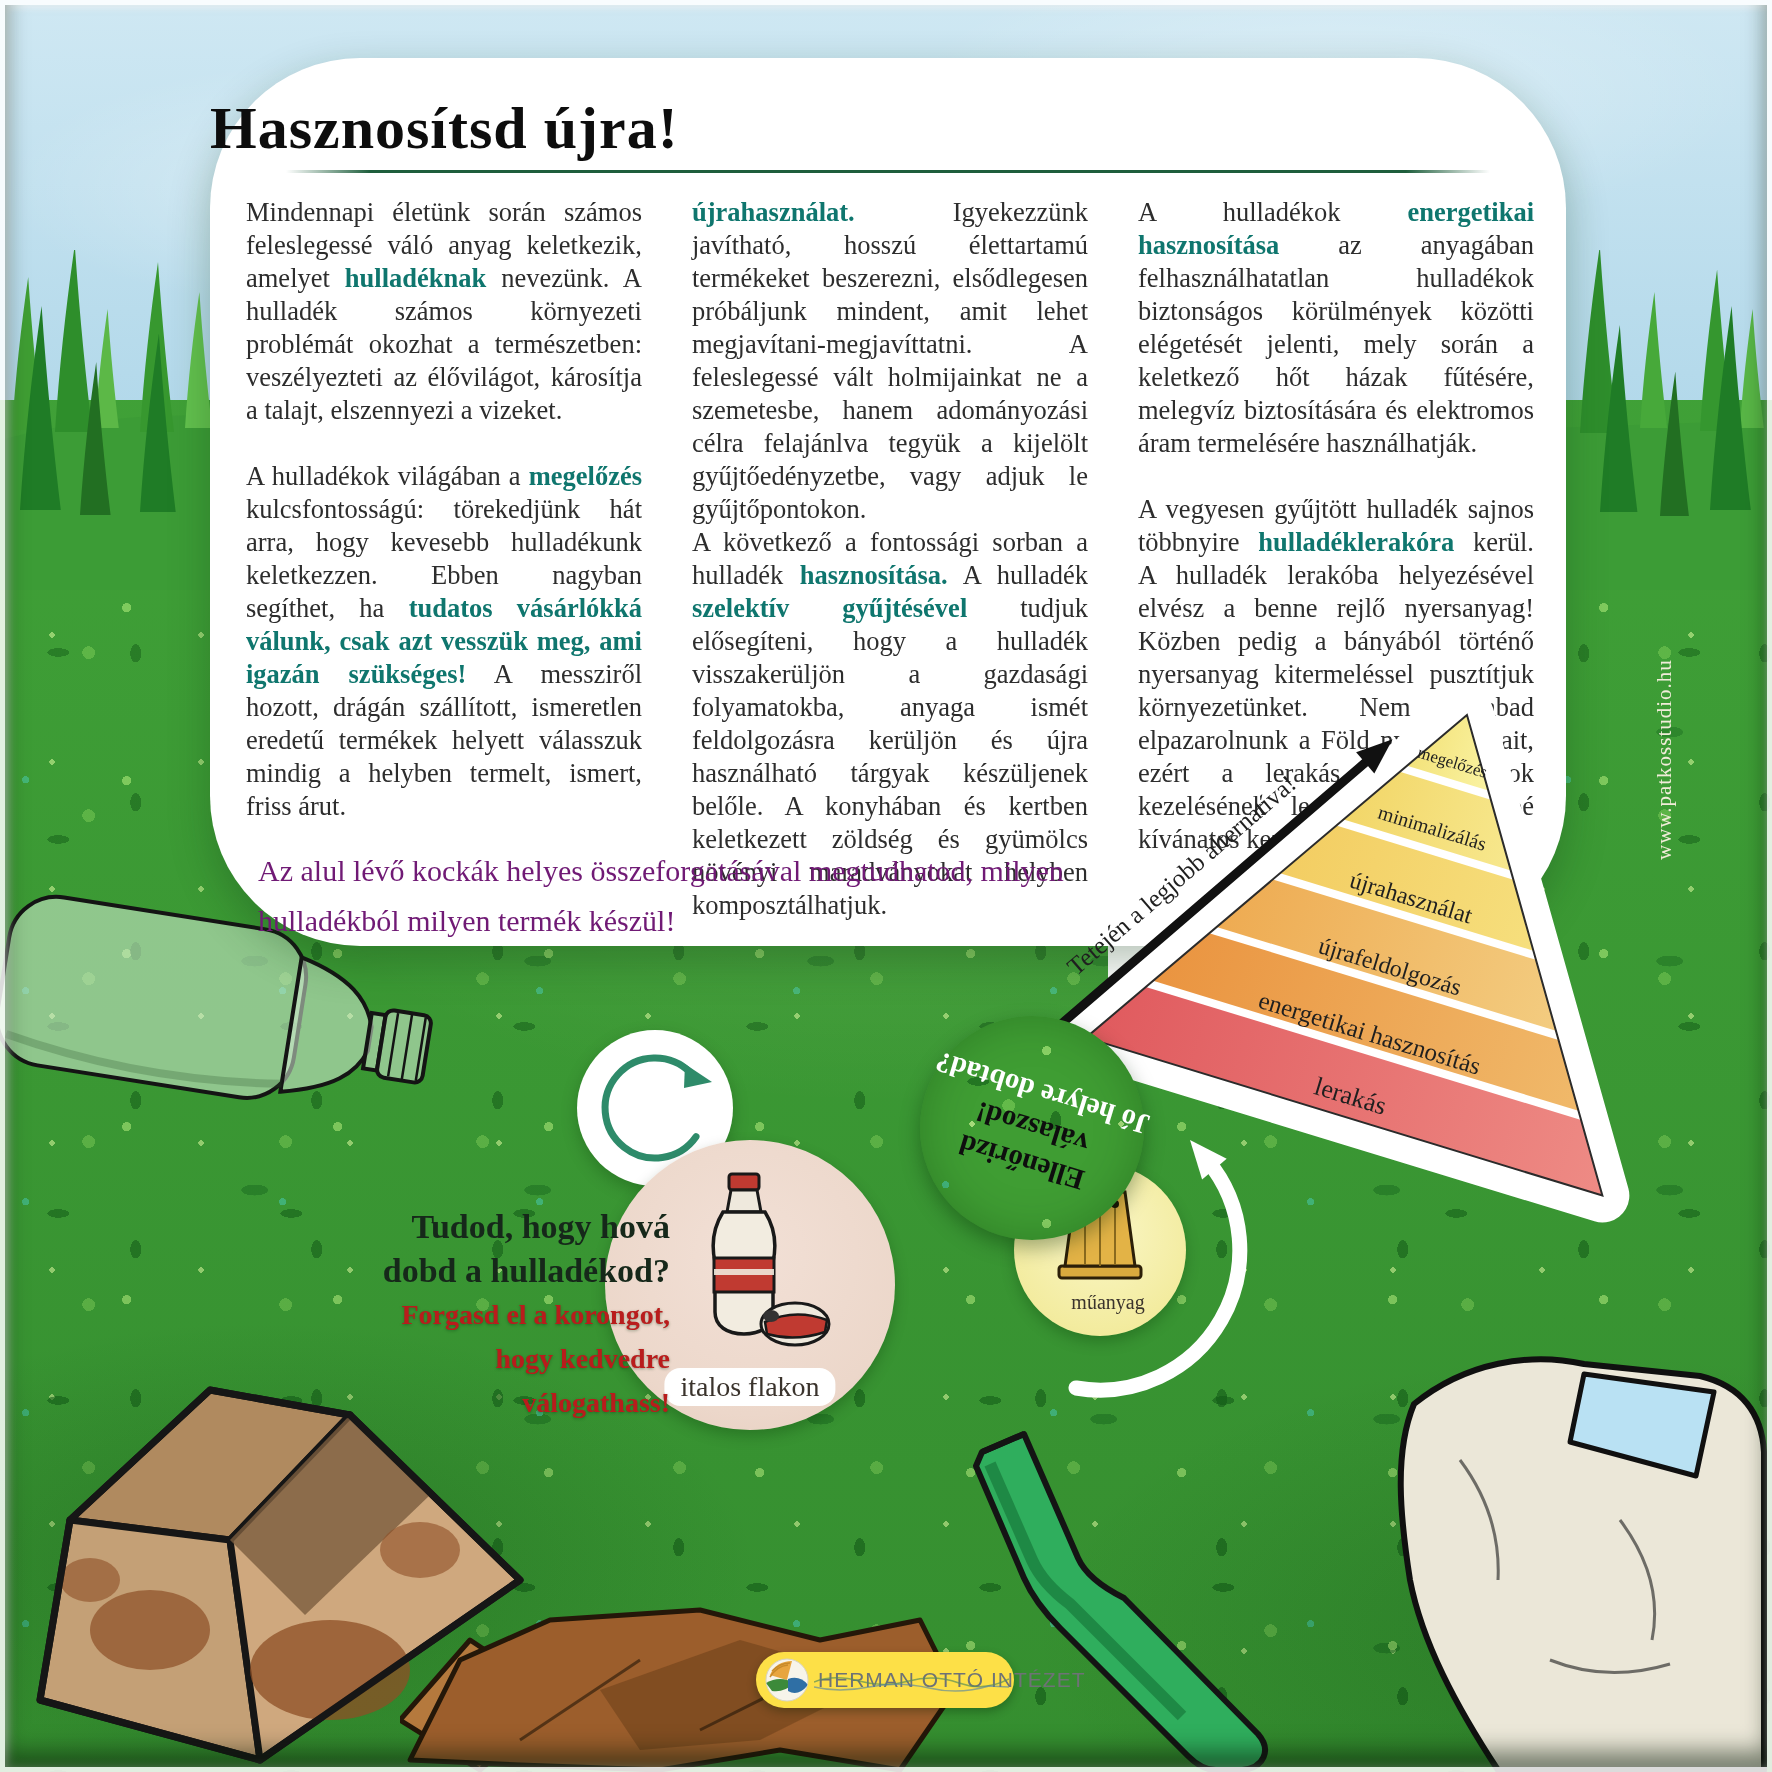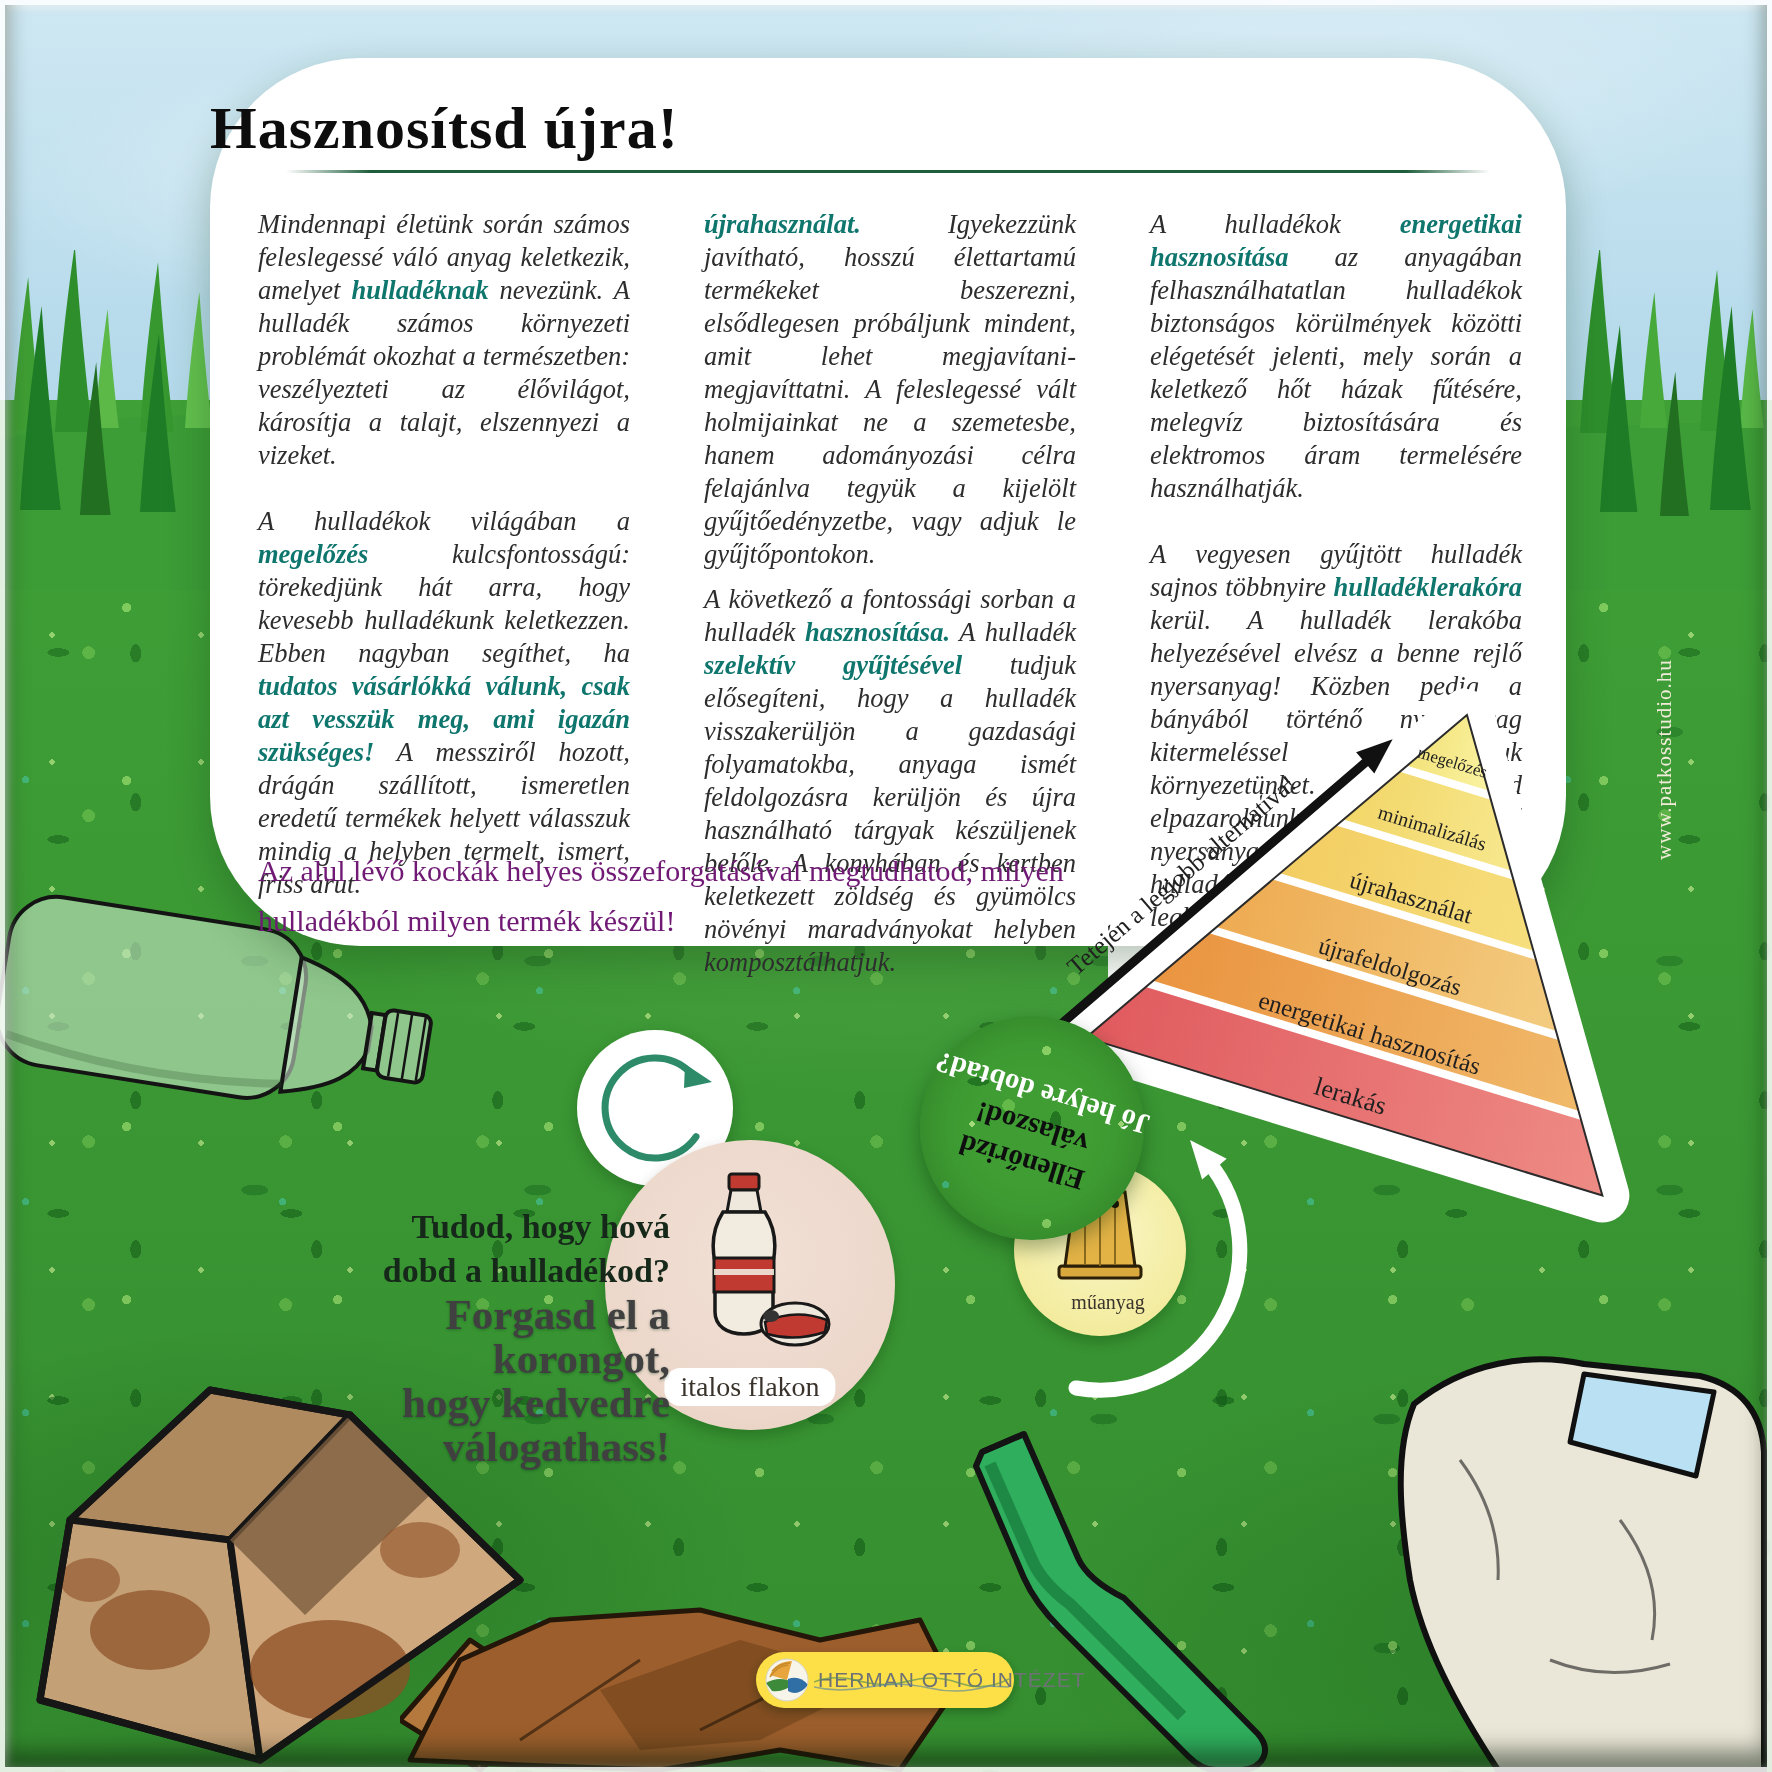--- a/index.html
+++ b/index.html
@@ -37,21 +37,21 @@
   .panel{left:210px;top:58px;width:1356px;height:888px;background:#ffffff;border-radius:150px;
     box-shadow:0 16px 42px rgba(15,60,20,.30);z-index:4;}
   .panel-ext{left:1108px;top:840px;width:370px;height:232px;background:#ffffff;
     border-radius:0 0 90px 90px;z-index:4;}
   .title{left:0;top:36px;width:1356px;text-align:left;color:#0d0d0d;
     font-weight:bold;font-size:60px;letter-spacing:1px;}
   .rule{left:76px;top:112px;width:1204px;height:3px;
     background:linear-gradient(90deg, rgba(30,94,60,0) 0%, #1e5e3c 7%, #1e5e3c 93%, rgba(30,94,60,0) 100%);}
   .col{top:138px;width:396px;font-size:26.5px;line-height:33px;color:#2d2d2d;
     text-align:justify;}
-  .col p{margin:12px;font-style:italic;}
+  .col p{margin:0;}
   .col p.sp{margin-top:33px;}
   .g{color:#0f766e;font-weight:bold;}
   .note{left:48px;top:788px;width:884px;font-size:30px;line-height:50px;color:#701a75;}
 
   
   .pyr{left:1020px;top:668px;width:680px;height:520px;transform:rotate(17deg);z-index:5;}
   .pyr text{font-family:"Liberation Serif",serif;fill:#1f1f1f;}
 
   
   .overlay{left:0;top:0;width:1772px;height:1772px;z-index:6;pointer-events:none;}
@@ -67,21 +67,21 @@
   .win-yellow{left:1014px;top:1164px;width:172px;height:172px;
     background:radial-gradient(circle at 50% 40%, #faf6c6 0%, #f3eca0 70%, #efe591 100%);}
   .win-pink{left:605px;top:1140px;width:290px;height:290px;
     background:radial-gradient(circle at 50% 40%, #f2e0d6 0%, #ecd7ca 70%, #e5ccbd 100%);}
   .bin-label{position:absolute;left:8px;bottom:22px;width:100%;text-align:center;
     font-size:20px;color:#3a332c;}
   .item-label{position:absolute;left:50%;bottom:24px;transform:translateX(-50%);
     background:#fff;border-radius:16px;padding:3px 16px;font-size:28px;color:#3a332c;white-space:nowrap;}
   .prompt{left:310px;top:1205px;width:360px;text-align:right;z-index:6;}
   .p-dark{color:#16281a;font-weight:bold;font-size:34px;line-height:44px;white-space:pre-line;}
-  .p-light{color:#404040;font-weight:bold;font-size:43px;line-height:44px;white-space:pre-line;
+  .p-light{color:#b91c1c;font-weight:bold;font-size:28px;line-height:44px;white-space:pre-line;
     text-shadow:0 1px 3px rgba(0,55,20,.4);}
 
   
   .trash{z-index:3;}
 
   
   .pill{left:756px;top:1652px;width:258px;height:56px;background:#fde047;border-radius:28px;
     box-shadow:0 4px 10px rgba(0,30,0,.3);z-index:8;display:flex;align-items:center;padding:0;}
   .hlogo{margin-left:8px;flex:0 0 auto;}
   .htext{font-family:"Liberation Sans",sans-serif;font-size:21px;color:#6e7276;

